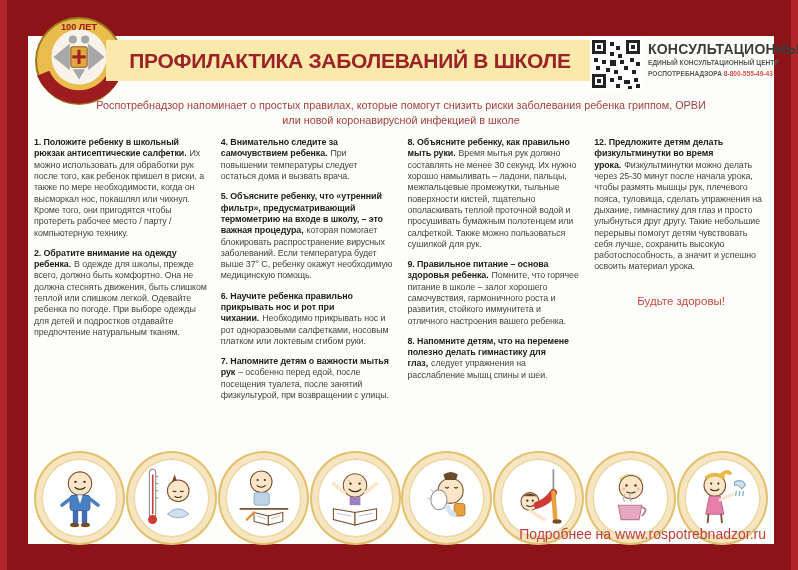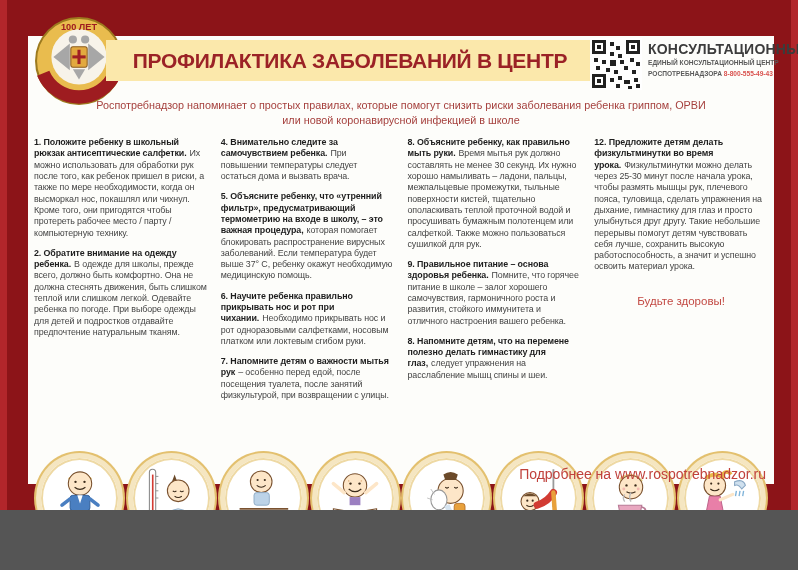--- a/index.html
+++ b/index.html
@@ -1,17 +1,17 @@
 <!DOCTYPE html>
 <html><head>
 <meta charset="utf-8">
 <style>
   * { margin:0; padding:0; box-sizing:border-box; }
   body { font-family:"Liberation Sans", sans-serif; background:#555; }
-  .poster { position:relative; width:798px; height:510px; background:#8c1418; overflow:hidden; }
+  .poster { position:relative; width:798px; height:570px; background:#8c1418; overflow:hidden; }
   .accent-left  { position:absolute; left:0; top:0; width:7px; height:100%; background:#b2262b; }
   .accent-right { position:absolute; right:0; top:0; width:7px; height:100%; background:#b2262b; }
   .panel { position:absolute; left:28px; top:36px; right:24px; bottom:26px; background:#fdfdfa; }
 
   .header { position:relative; height:58px; }
   .emblem { position:absolute; left:6px; top:-20px; width:90px; height:90px; }
   .title-band { position:absolute; left:78px; top:4px; width:488px; height:41px;
                 background:#fbe8ab; display:flex; align-items:center; justify-content:center; }
   .title-band h1 { font-size:21px; font-weight:bold; color:#9b2226; letter-spacing:-0.3px; white-space:nowrap; }
 
@@ -59,21 +59,21 @@
         <circle cx="38" cy="23" r="4" fill="#a7a7a7"></circle>
         <circle cx="50" cy="23" r="4" fill="#a7a7a7"></circle>
         <path d="M38 52 L44 62 L50 52 Z" fill="#a7a7a7"></path>
         <rect x="36" y="30" width="16" height="20" rx="2" fill="#e2a93f" stroke="#8a5c20" stroke-width="1"></rect>
         <rect x="42.5" y="33" width="3" height="14" fill="#a02024"></rect>
         <rect x="37.5" y="38.5" width="13" height="3" fill="#a02024"></rect>
         <text x="44" y="14" font-size="9" font-weight="bold" fill="#9e1c20" text-anchor="middle">100 ЛЕТ</text>
       </svg>
 
       <div class="title-band">
-        <h1>ПРОФИЛАКТИКА ЗАБОЛЕВАНИЙ В ЦЕНТР</h1>
+        <h1>ПРОФИЛАКТИКА ЗАБОЛЕВАНИЙ В ШКОЛЕ</h1>
       </div>
 
       <div class="org-block">
         <svg class="qr" viewBox="0 0 52 52">
           <rect width="52" height="52" fill="#fff"></rect>
           <g fill="#222">
             <rect x="2" y="2" width="14" height="14"></rect>
               <rect x="36" y="2" width="14" height="14"></rect>
             <rect x="2" y="36" width="14" height="14"></rect>
             <rect x="20" y="4" width="4" height="4"></rect>

